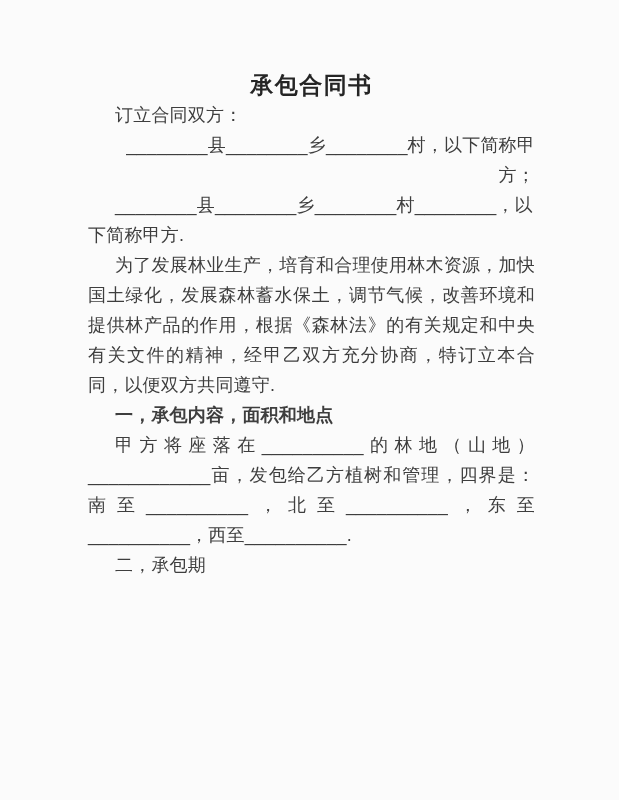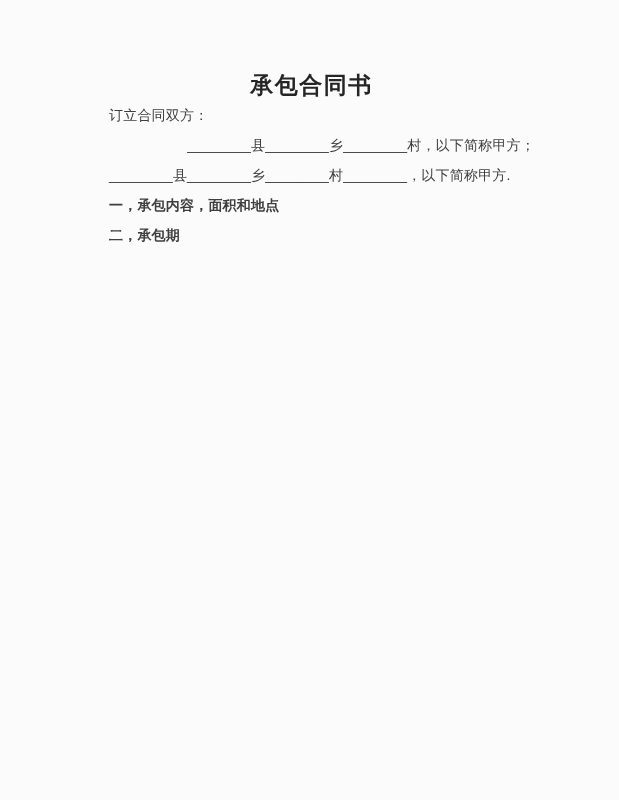--- a/index.html
+++ b/index.html
@@ -14,21 +14,21 @@
     margin: 0 auto;
     box-sizing: border-box;
     padding: 0 84px 0 88px;
     background: #fbfbfb;
     color: #3e3e3e;
     font-family: "Liberation Sans", "DejaVu Sans", sans-serif;
     overflow: hidden;
   }
   .page p {
     margin: 0;
-    font-size: 14px;
+    font-size: 18px;
     line-height: 30px;
     text-indent: 1.5em;
     letter-spacing: 0.2px;
     color: #3e3e3e;
   }
   .doc-title {
     margin: 70px 0 0;
     font-size: 23px;
     line-height: 30px;
     font-weight: 700;
@@ -36,36 +36,38 @@
     letter-spacing: 1.5px;
     color: #252525;
     font-family: "Liberation Sans", "DejaVu Sans", sans-serif;
   }
   .intro-line   { margin-top: 22px; }
   .party-a-line { margin-top: 36px; text-align: right; }
   .party-b-line { margin-top: 4px;  }
   .preamble     { margin-top: 28px; line-height: 32px; text-align: justify; }
   .heading-1    { margin-top: 32px; font-weight: bold; }
   .body-1       { margin-top: 26px; line-height: 35px; text-align: justify; }
-  .heading-2    { margin-top: 22px; font-weight: bold; }
+  .heading-2    { margin-top: 22px; }
   .body-2       { margin-top: 32px; line-height: 34px; text-align: justify; }
 </style>
 </head>
 <body>
 
 <div class="page">
 
   <h1 class="doc-title">承包合同书</h1>
 
   <p class="intro-line">订立合同双方：</p>
 
   <p class="party-a-line">________县________乡________村，以下简称甲方；</p>
 
   <p class="party-b-line">________县________乡________村________，以下简称甲方.</p>
 
+  <p class="preamble">为了发展林业生产，培育和合理使用林木资源，加快国土绿化，发展森林蓄水保土，调节气候，改善环境和提供林产品的作用，根据《森林法》的有关规定和中央有关文件的精神，经甲乙双方充分协商，特订立本合同，以便双方共同遵守.</p>
 
   <p class="heading-1">一，承包内容，面积和地点</p>
 
+  <p class="body-1">甲方将座落在__________的林地（山地）____________亩，发包给乙方植树和管理，四界是：南至__________，北至__________，东至__________，西至__________.</p>
 
   <p class="heading-2">二，承包期</p>
 
 
 </div>
 
 </body></html>

